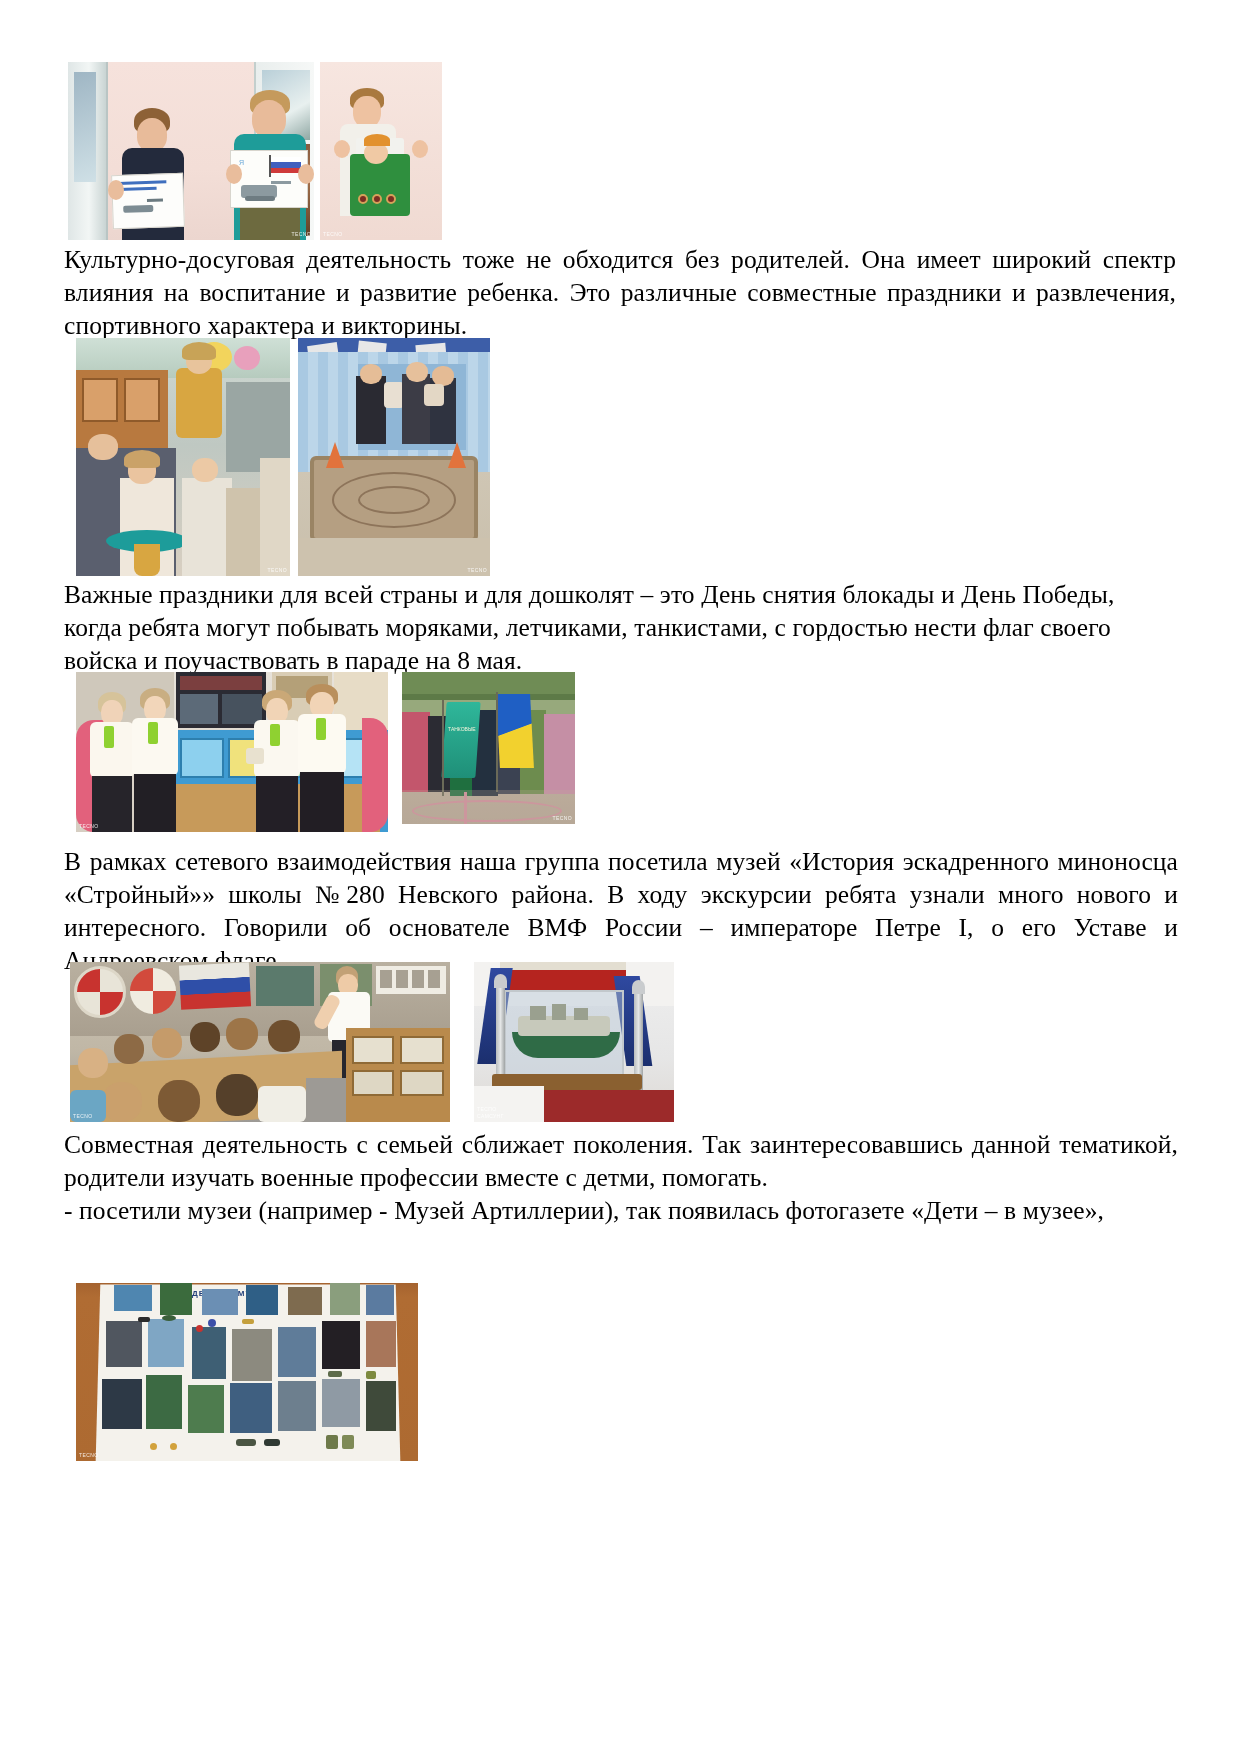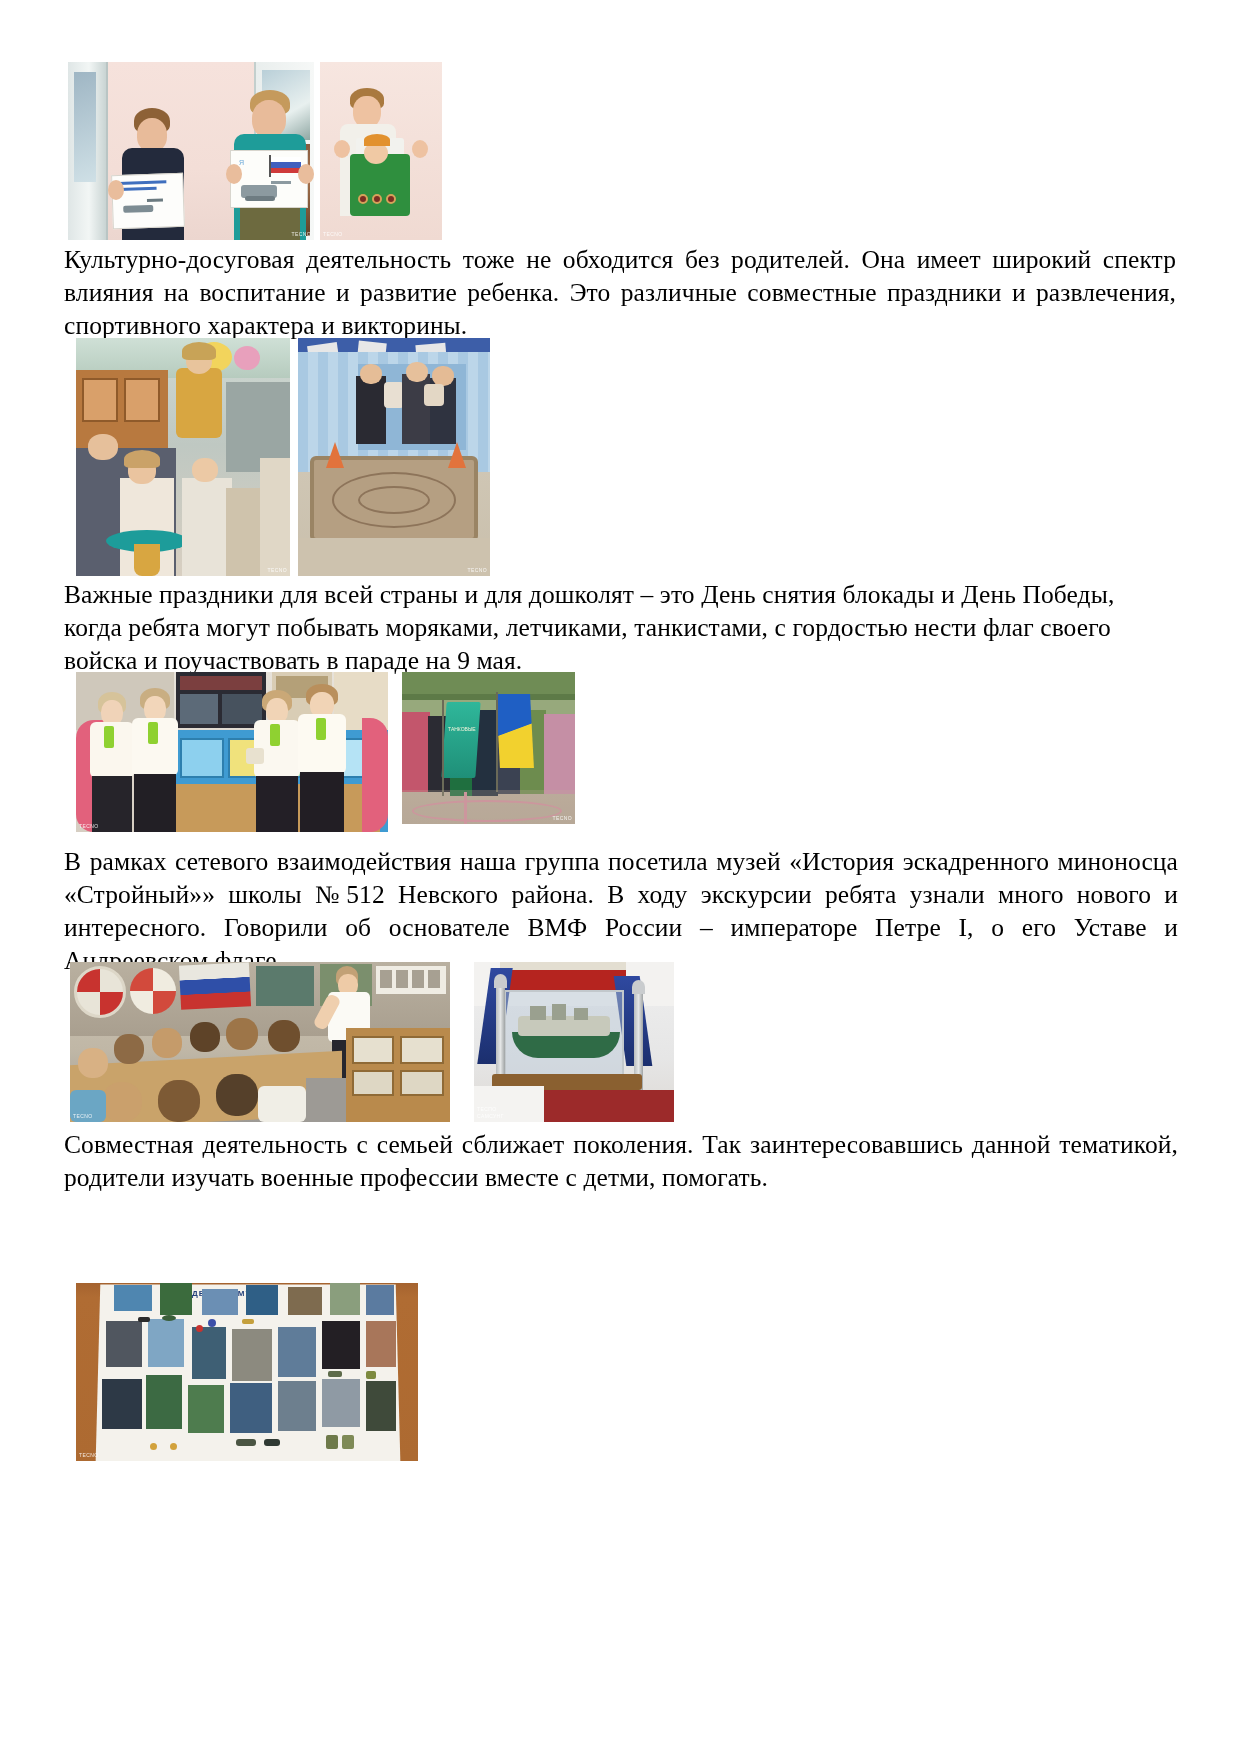--- a/index.html
+++ b/index.html
@@ -221,21 +221,21 @@
       <div class="abs" style="left:12px;top:118px;width:168px;height:86px;background:#b59f82;border:4px solid #9a8464;border-radius:6px;"></div>
       <div class="abs" style="left:34px;top:134px;width:124px;height:56px;border:2px solid #8d745a;border-radius:50%;"></div>
       <div class="abs" style="left:60px;top:148px;width:72px;height:28px;border:2px solid #8d745a;border-radius:50%;"></div>
       <div class="abs" style="left:28px;top:104px;width:18px;height:26px;background:#e2733c;clip-path:polygon(50% 0,100% 100%,0 100%);"></div>
       <div class="abs" style="left:150px;top:104px;width:18px;height:26px;background:#e2733c;clip-path:polygon(50% 0,100% 100%,0 100%);"></div>
       <div class="abs" style="left:0;top:200px;width:192px;height:38px;background:#cdc2ae;"></div>
       <div class="wm" style="right:3px;bottom:3px;">TECNO</div>
     </div>
   </div>
 
-  <p class="para left" style="position:absolute; left:64px; top:578px; width:1114px;">Важные праздники для всей страны и для дошколят  – это День снятия блокады и День Победы, когда ребята могут побывать моряками, летчиками, танкистами, с гордостью нести флаг своего войска и поучаствовать в параде на 9 мая.</p>
+  <p class="para left" style="position:absolute; left:64px; top:578px; width:1114px;">Важные праздники для всей страны и для дошколят  – это День снятия блокады и День Победы, когда ребята могут побывать моряками, летчиками, танкистами, с гордостью нести флаг своего войска и поучаствовать в параде на 8 мая.</p>
 
   <div class="imgrow" style="position:absolute; left:76px; top:672px; gap:14px; align-items:flex-start;">
 
     <div class="photo g3a">
       <div class="fill" style="background:linear-gradient(180deg,#e7e2da,#d6cec2);"></div>
       <div class="abs" style="left:100px;top:0;width:90px;height:56px;background:#2b2b33;"></div>
       <div class="abs" style="left:104px;top:4px;width:82px;height:14px;background:#7b3f3f;"></div>
       <div class="abs" style="left:104px;top:22px;width:38px;height:30px;background:#5c6a78;"></div>
       <div class="abs" style="left:146px;top:22px;width:40px;height:30px;background:#47525e;"></div>
       <div class="abs" style="left:196px;top:0;width:60px;height:58px;background:#d9cdb5;"></div>
@@ -303,21 +303,21 @@
       <div class="abs" style="left:40px;top:28px;width:2px;height:96px;background:#6a6a58;"></div>
       <div class="abs" style="left:94px;top:20px;width:2px;height:100px;background:#6a6a58;"></div>
 
       <div class="abs" style="left:10px;top:128px;width:150px;height:22px;border:2px solid #d08f9e;border-radius:50%;"></div>
       <div class="abs" style="left:62px;top:120px;width:3px;height:32px;background:#d08f9e;"></div>
       <div class="abs" style="left:0;top:118px;width:173px;height:34px;background:rgba(190,170,155,.25);"></div>
       <div class="wm" style="right:3px;bottom:3px;">TECNO</div>
     </div>
   </div>
 
-  <p class="para" style="position:absolute; left:64px; top:845px; width:1114px;">В рамках сетевого взаимодействия наша группа посетила музей «История эскадренного миноносца «Стройный»» школы №512 Невского района. В ходу экскурсии ребята узнали много нового и интересного. Говорили об основателе ВМФ России – императоре Петре I, о его Уставе и Андреевском флаге.</p>
+  <p class="para" style="position:absolute; left:64px; top:845px; width:1114px;">В рамках сетевого взаимодействия наша группа посетила музей «История эскадренного миноносца «Стройный»» школы №280 Невского района. В ходу экскурсии ребята узнали много нового и интересного. Говорили об основателе ВМФ России – императоре Петре I, о его Уставе и Андреевском флаге.</p>
 
   <div class="imgrow" style="position:absolute; left:70px; top:962px; gap:24px;">
 
     <div class="photo g4a">
       <div class="fill" style="background:linear-gradient(180deg,#cbc3b3 0%,#c0b7a6 55%,#9d9a95 100%);"></div>
       <div class="abs" style="left:0;top:0;width:380px;height:74px;background:linear-gradient(180deg,#b9b0a0,#a99f8f);"></div>
 
       <div class="abs" style="left:4px;top:4px;width:52px;height:52px;border-radius:50%;background:conic-gradient(#e8e4d8 0 25%,#c8332f 0 50%,#e8e4d8 0 75%,#c8332f 0);border:3px solid #ddd7c8;"></div>
       <div class="abs" style="left:60px;top:6px;width:46px;height:46px;border-radius:50%;background:conic-gradient(#f0ece0 0 25%,#d24a3c 0 50%,#f0ece0 0 75%,#d24a3c 0);"></div>
       <div class="abs" style="left:110px;top:2px;width:70px;height:44px;background:linear-gradient(180deg,#e9e7df 33%,#2f4fa8 34%,#2f4fa8 66%,#c8332f 67%);transform:rotate(-3deg);"></div>
@@ -380,20 +380,21 @@
       <div class="abs" style="left:18px;top:112px;width:150px;height:16px;background:#8a6030;border-radius:3px;"></div>
       <div class="abs" style="left:0;top:124px;width:70px;height:36px;background:#f4f3f1;"></div>
       <div class="abs" style="left:70px;top:128px;width:130px;height:32px;background:#9c2a2a;"></div>
       <div class="wm" style="left:3px;bottom:10px;">ТЕСПО</div>
       <div class="wm" style="left:3px;bottom:3px;">САМСУНГ</div>
     </div>
   </div>
 
   <p class="para" style="position:absolute; left:64px; top:1128px; width:1114px;">Совместная деятельность с семьей сближает поколения. Так заинтересовавшись данной тематикой, родители изучать военные профессии вместе с детми, помогать.</p>
 
+  <p class="para left" style="position:absolute; left:64px; top:1194px; width:1114px;">- посетили музеи (например - Музей Артиллерии), так появилась фотогазете «Дети – в музее»,</p>
 
   <div style="position:absolute; left:76px; top:1283px;">
     <div class="photo g5">
       <div class="fill" style="background:linear-gradient(180deg,#a5632f 0%,#b06c33 8%,#ad6a31 100%);"></div>
       <div class="abs" style="left:22px;top:0;width:300px;height:178px;background:#f4f2ec;transform:perspective(400px) rotateX(4deg);"></div>
       <div class="cap-mini" style="left:116px;top:6px;font-size:8px;">ДЕТИ - В МУЗЕЕ</div>
 
       <div class="abs" style="left:38px;top:2px;width:38px;height:26px;background:#4f86b0;"></div>
       <div class="abs" style="left:84px;top:0px;width:32px;height:32px;background:#3b6b3d;"></div>
       <div class="abs" style="left:126px;top:6px;width:36px;height:26px;background:#6b8fb4;"></div>

